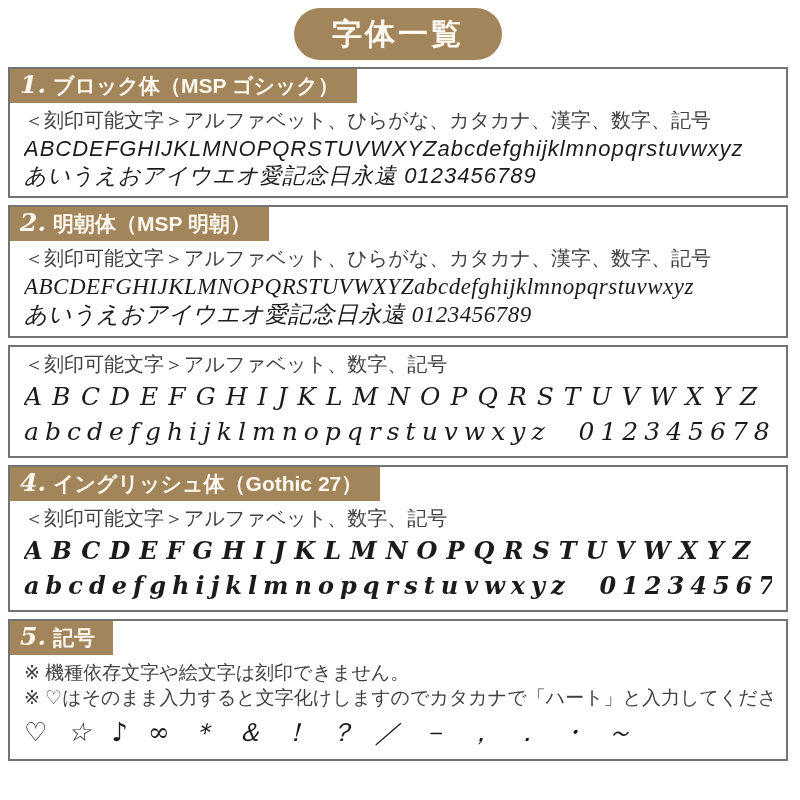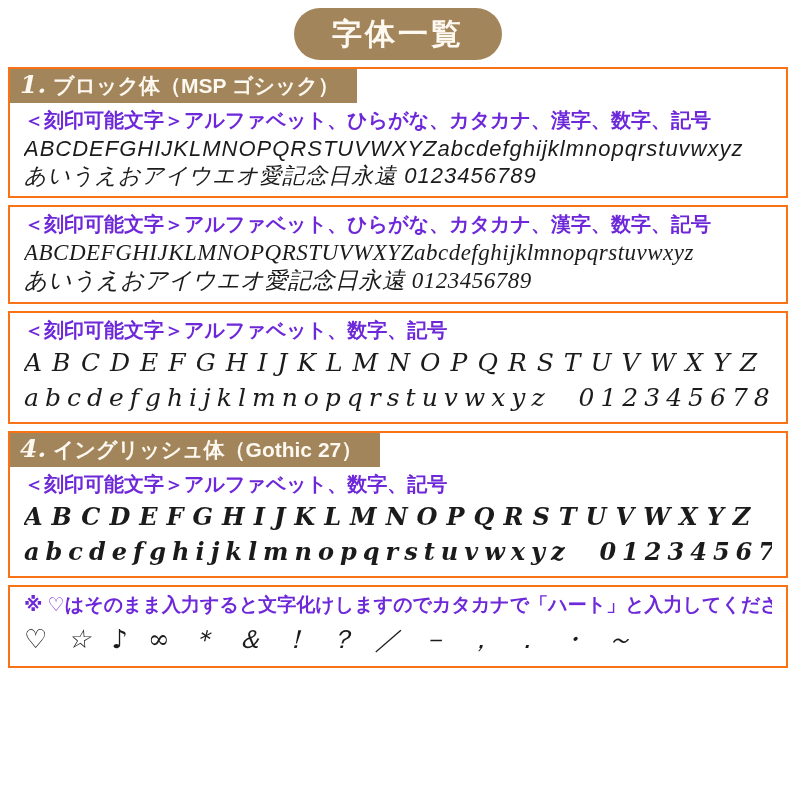--- a/index.html
+++ b/index.html
@@ -22,21 +22,21 @@
     font-size:30px;
     font-weight:bold;
     letter-spacing:3px;
     padding:9px 38px 10px 38px;
     border-radius:28px;
     line-height:1.1;
   }
 
   
   .sec {
-    border:2px solid #f97316;
+    border:2px solid #737373;
     margin-bottom:7px;
     background:#ffffff;
   }
   .tab {
     display:inline-block;
     vertical-align:top;
     background:#a3855b;
     color:#fdf8f0;
     padding:3px 18px 4px 10px;
     line-height:26px;
@@ -45,22 +45,22 @@
     white-space:nowrap;
   }
   .tab .num {
     font-family:"DejaVu Serif","Liberation Serif",serif;
     font-style:italic;
     font-size:25px;
     margin-right:7px;
   }
   .sec-body { padding:5px 14px 7px 14px; }
   .note {
-    color:#6d28d9;
-    font-weight:bold;
+    color:#404040;
+    font-weight:normal;
     font-size:20px;
     line-height:24px;
     margin-bottom:3px;
     white-space:nowrap;
     overflow:hidden;
   }
   .sec5 .note { font-size:19px; line-height:25px; margin-bottom:0; }
   .line { white-space:pre; overflow:hidden; color:#1b1b1b;font-style:italic; }
 
   .gothic {
@@ -114,20 +114,23 @@
       <span class="num">1.</span><span class="ttl">ブロック体（MSP ゴシック）</span>
     </div>
     <div class="sec-body">
       <div class="note">＜刻印可能文字＞アルファベット、ひらがな、カタカナ、漢字、数字、記号</div>
       <div class="line gothic">ABCDEFGHIJKLMNOPQRSTUVWXYZabcdefghijklmnopqrstuvwxyz</div>
       <div class="line gothic">あいうえおアイウエオ愛記念日永遠 0123456789</div>
     </div>
   </section>
 
   <section class="sec">
+    <div class="tab">
+      <span class="num">2.</span><span class="ttl">明朝体（MSP 明朝）</span>
+    </div>
     <div class="sec-body">
       <div class="note">＜刻印可能文字＞アルファベット、ひらがな、カタカナ、漢字、数字、記号</div>
       <div class="line mincho">ABCDEFGHIJKLMNOPQRSTUVWXYZabcdefghijklmnopqrstuvwxyz</div>
       <div class="line mincho">あいうえおアイウエオ愛記念日永遠 0123456789</div>
     </div>
   </section>
 
   <section class="sec">
     <div class="sec-body">
       <div class="note">＜刻印可能文字＞アルファベット、数字、記号</div>
@@ -141,19 +144,23 @@
       <span class="num">4.</span><span class="ttl">イングリッシュ体（Gothic 27）</span>
     </div>
     <div class="sec-body">
       <div class="note">＜刻印可能文字＞アルファベット、数字、記号</div>
       <div class="line black-upper">ABCDEFGHIJKLMNOPQRSTUVWXYZ</div>
       <div class="line black-lower">abcdefghijklmnopqrstuvwxyz  0123456789</div>
     </div>
   </section>
 
   <section class="sec sec5">
+    <div class="tab">
+      <span class="num">5.</span><span class="ttl">記号</span>
+    </div>
     <div class="sec-body">
+      <div class="note">※ 機種依存文字や絵文字は刻印できません。</div>
       <div class="note">※ ♡はそのまま入力すると文字化けしますのでカタカナで「ハート」と入力してください。</div>
       <div class="line symbols">♡ ☆ ♪ ∞ ＊ ＆ ！ ？ ／ － ， ． ・ ～</div>
     </div>
   </section>
 
 </div>
 
 </body></html>

